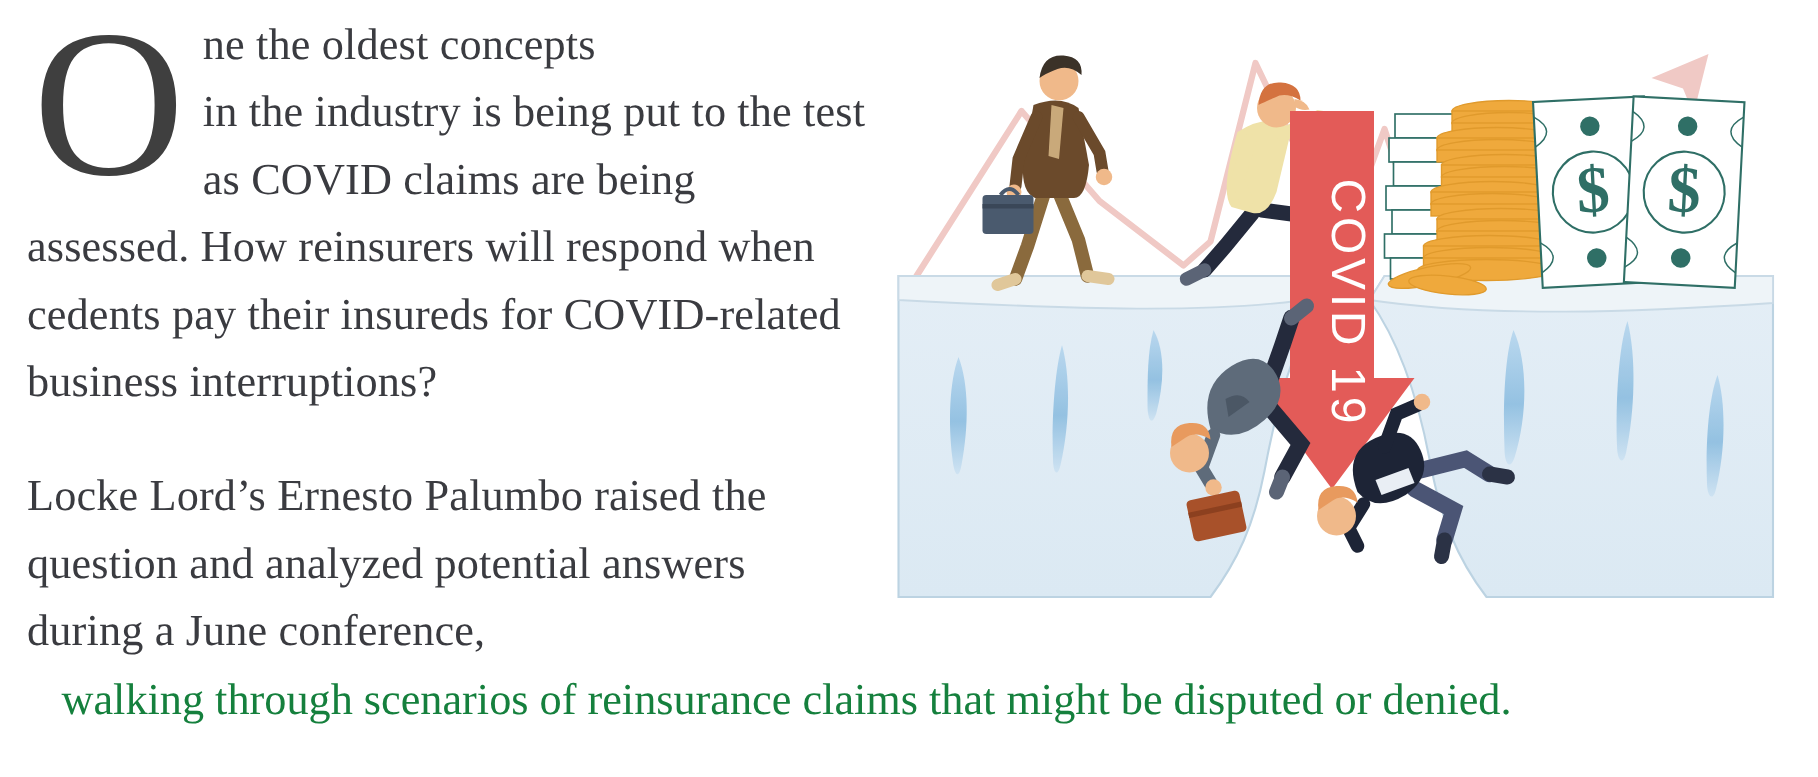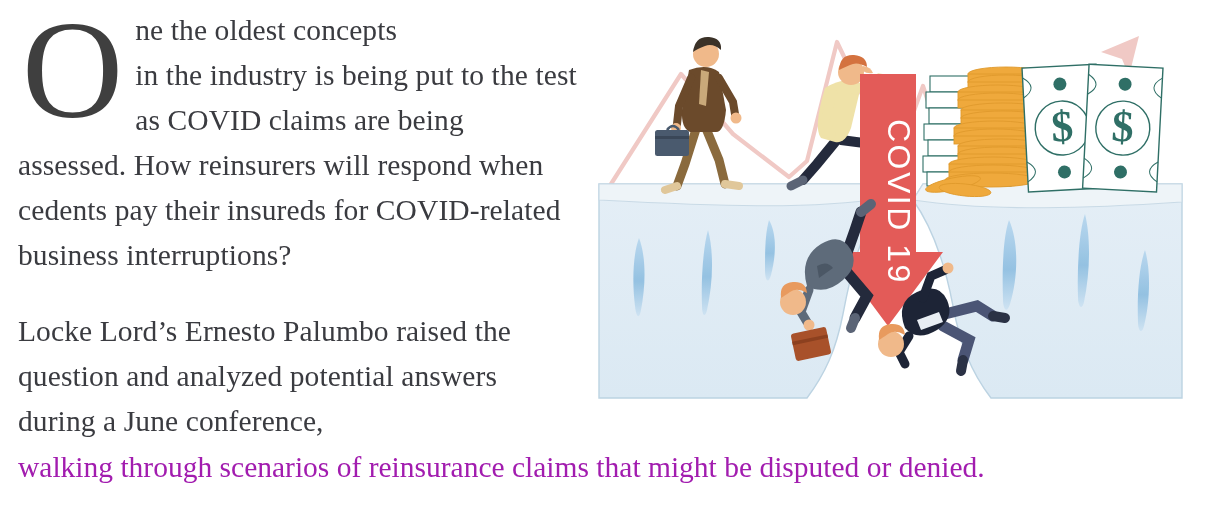--- a/index.html
+++ b/index.html
@@ -58,22 +58,23 @@
   
   .shim { float: right; width: 0; }
   .shim-a { height: 45px;  width: 46px; }
   .shim-b { height: 45px;  width: 16px; }
   .shim-c { height: 45px;  width: 90px; }
 
   .tail-line {
     clear: both;
     font-size: 29.5px;
     line-height: 45px;
-    color: #a21caf;
+    color: #15803d;
     padding-top: 1px;
+    margin-left: 23px;
   }
 </style>
 </head>
 <body>
 
 <div id="article">
 
   <div class="figure-wrap">
     <svg viewBox="0 0 595 400" xmlns="http://www.w3.org/2000/svg">
       <defs>

